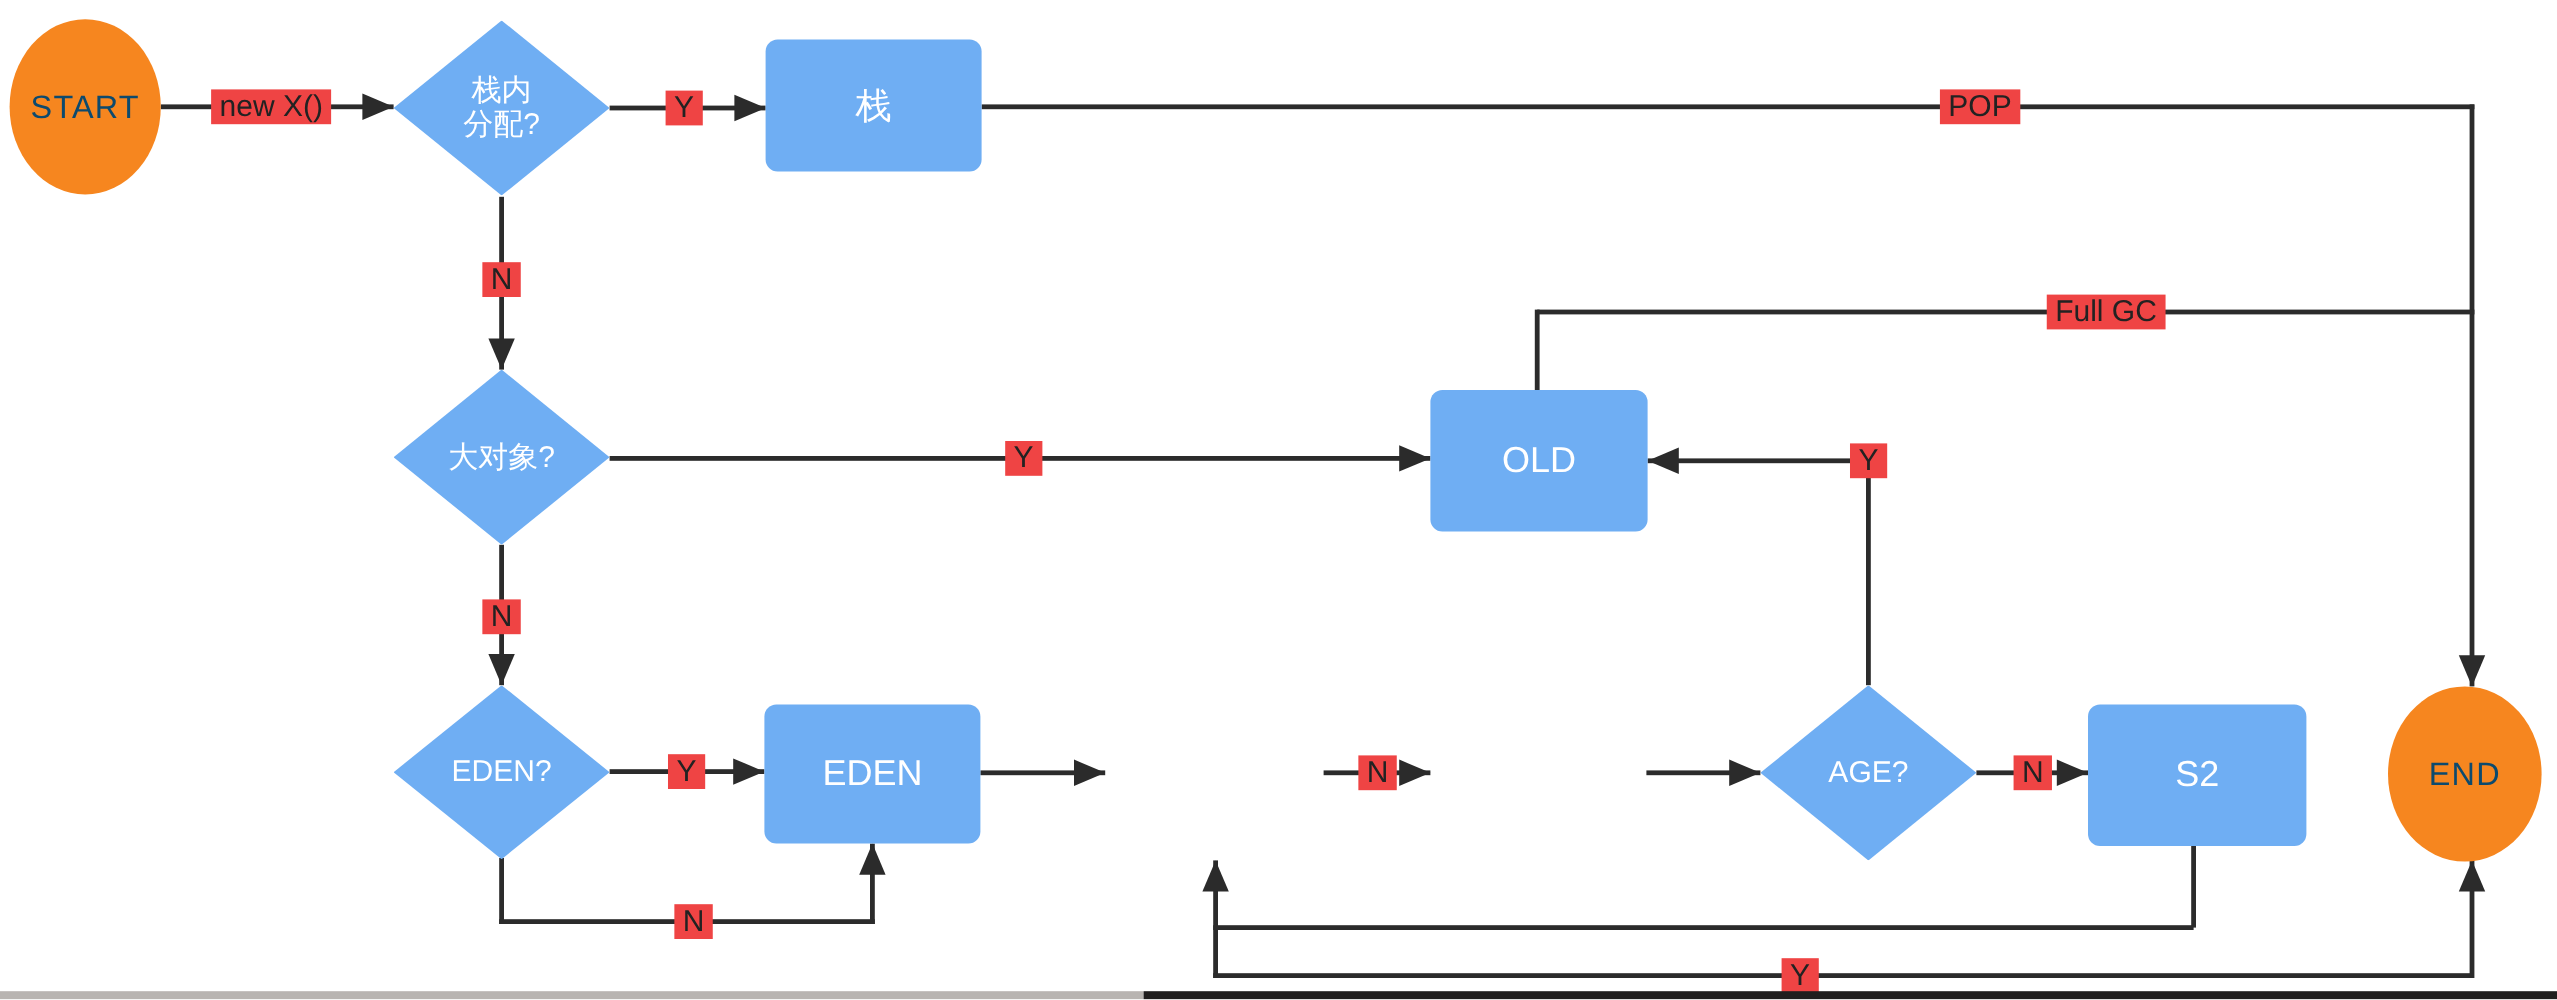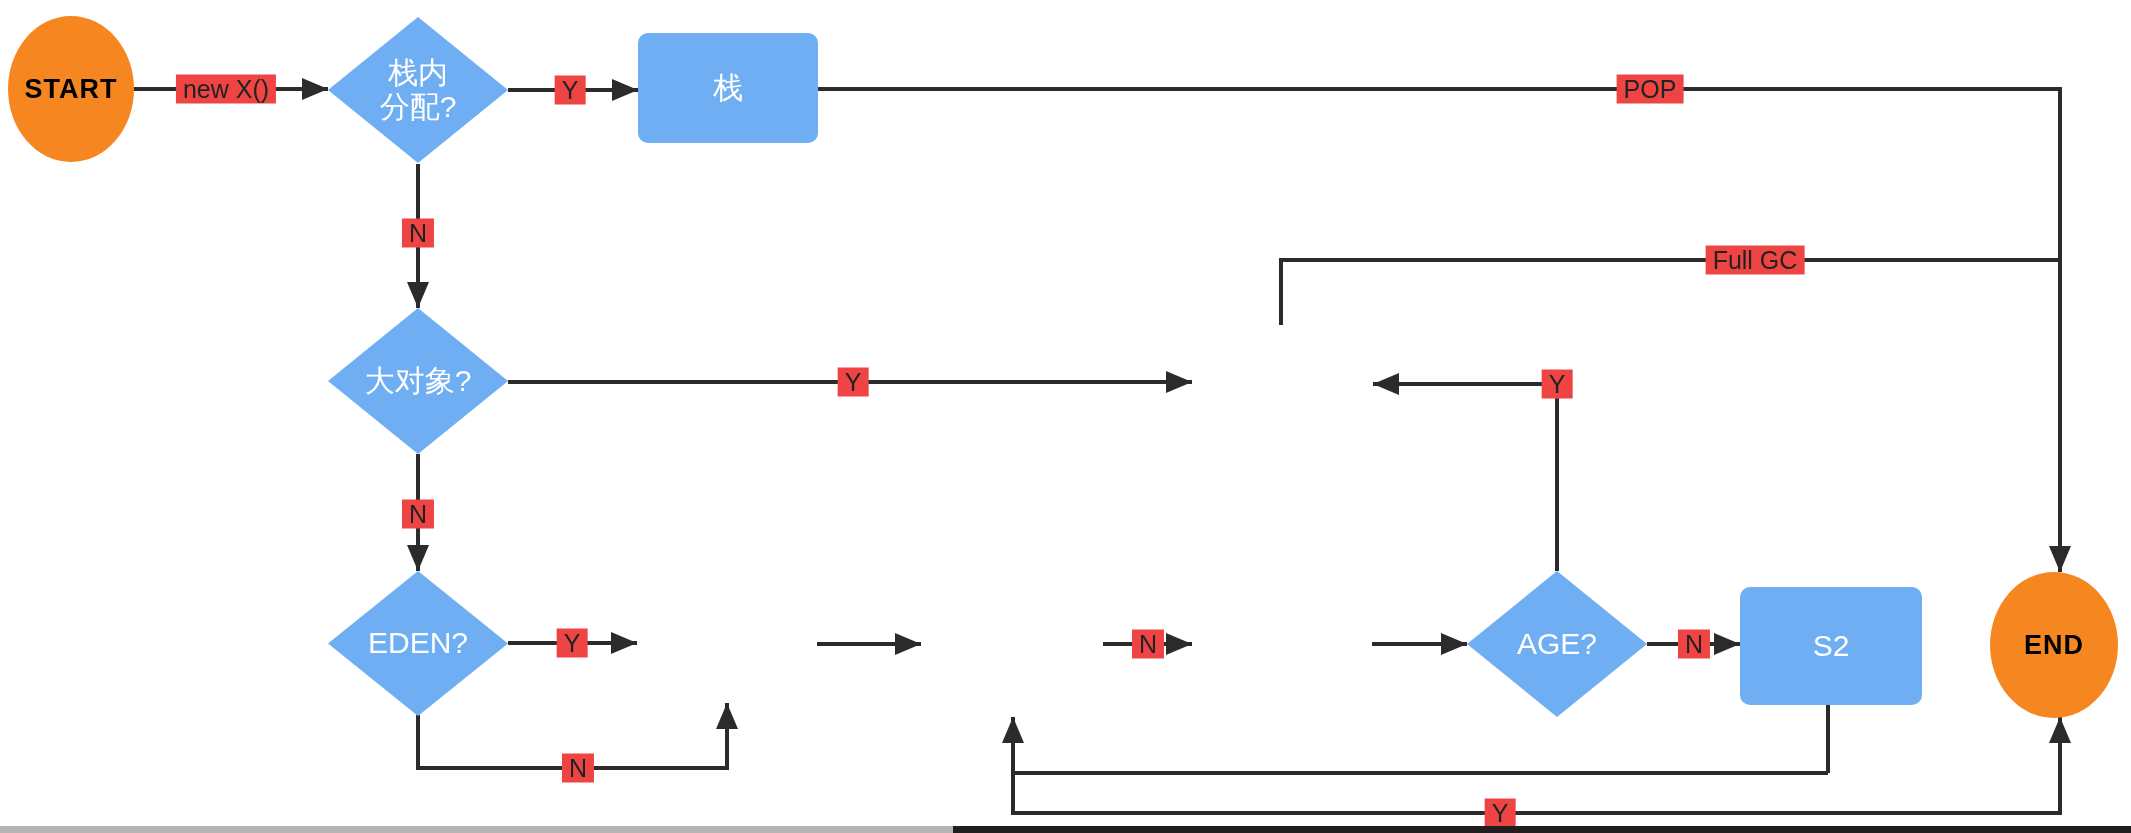--- a/index.html
+++ b/index.html
@@ -9,32 +9,32 @@
     --label_text:#222222;
   }
   html,body{margin:0;padding:0;background:#ffffff;}
   #stage{
     position:relative;width:2131px;height:833px;background:#ffffff;overflow:hidden;
     font-family:"Liberation Sans","DejaVu Sans",sans-serif;
   }
   .terminal{
     position:absolute;border-radius:50%;background:var(--terminal);
     display:flex;align-items:center;justify-content:center;
-    color:#000000;font-size:27px;font-weight:bold;letter-spacing:1px;
+    color:#0c4a6e;font-size:27px;font-weight:normal;letter-spacing:1px;
   }
   .box{
     position:absolute;border-radius:10px;background:var(--node);
     display:flex;align-items:center;justify-content:center;
     color:#fff;font-size:30px;font-weight:500;
   }
   .diamond{
     position:absolute;background:var(--node);
     clip-path:polygon(50% 0,100% 50%,50% 100%,0 50%);
     display:flex;align-items:center;justify-content:center;text-align:center;
-    color:#fff;font-size:30px;font-weight:500;line-height:1.15;
+    color:#fff;font-size:25px;font-weight:500;line-height:1.15;
   }
   .hline{position:absolute;height:4px;background:var(--line);}
   .vline{position:absolute;width:4px;background:var(--line);}
   .ar{position:absolute;width:0;height:0;border-top:11px solid transparent;border-bottom:11px solid transparent;border-left:26px solid var(--line);}
   .al{position:absolute;width:0;height:0;border-top:11px solid transparent;border-bottom:11px solid transparent;border-right:26px solid var(--line);}
   .ad{position:absolute;width:0;height:0;border-left:11px solid transparent;border-right:11px solid transparent;border-top:26px solid var(--line);}
   .au{position:absolute;width:0;height:0;border-left:11px solid transparent;border-right:11px solid transparent;border-bottom:26px solid var(--line);}
   .lab{
     position:absolute;transform:translate(-50%,-50%);
     background:#ef4444;padding:0 7px;
@@ -128,25 +128,31 @@
   </div>
 
   <div class="box" style="left:638px;top:33px;width:180px;height:110px;">
     <span>栈</span>
   </div>
 
   <div class="diamond" style="left:328px;top:308px;width:180px;height:146px;">
     <span>大对象?</span>
   </div>
 
+  <div class="box" style="left:1192px;top:325px;width:181px;height:118px;">
+    <span>OLD</span>
+  </div>
 
   <div class="diamond" style="left:328px;top:571px;width:180px;height:145px;">
     <span>EDEN?</span>
   </div>
 
+  <div class="box" style="left:637px;top:587px;width:180px;height:116px;">
+    <span>EDEN</span>
+  </div>
 
 
 
   <div class="diamond" style="left:1467px;top:571px;width:180px;height:146px;">
     <span>AGE?</span>
   </div>
 
   <div class="box" style="left:1740px;top:587px;width:182px;height:118px;">
     <span>S2</span>
   </div>

